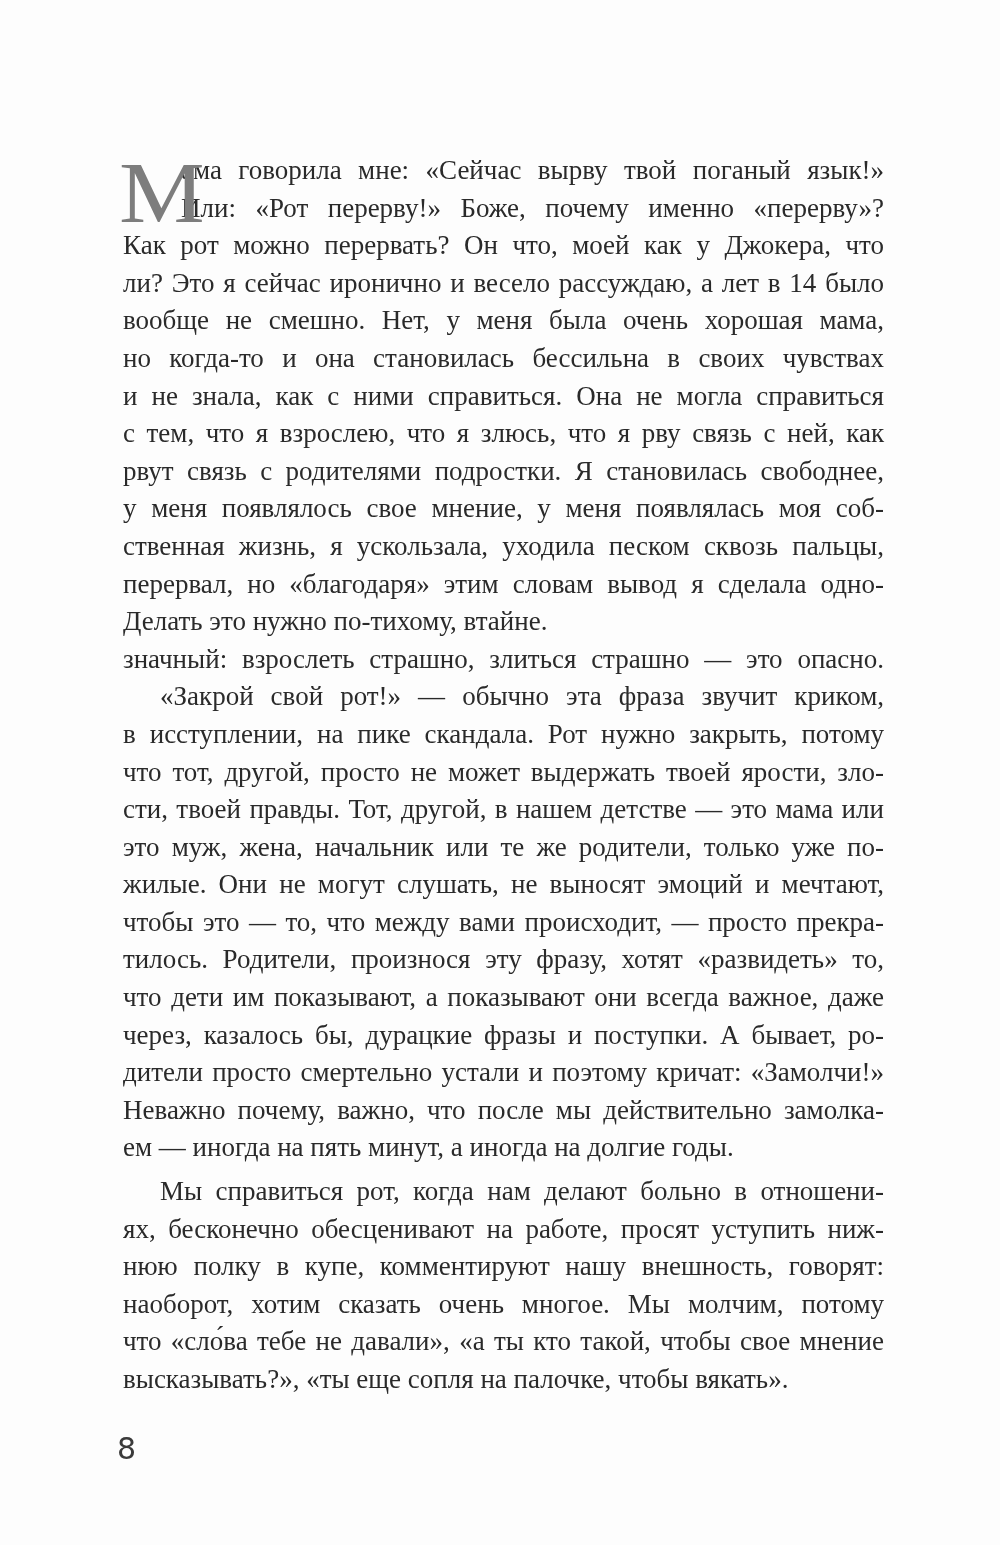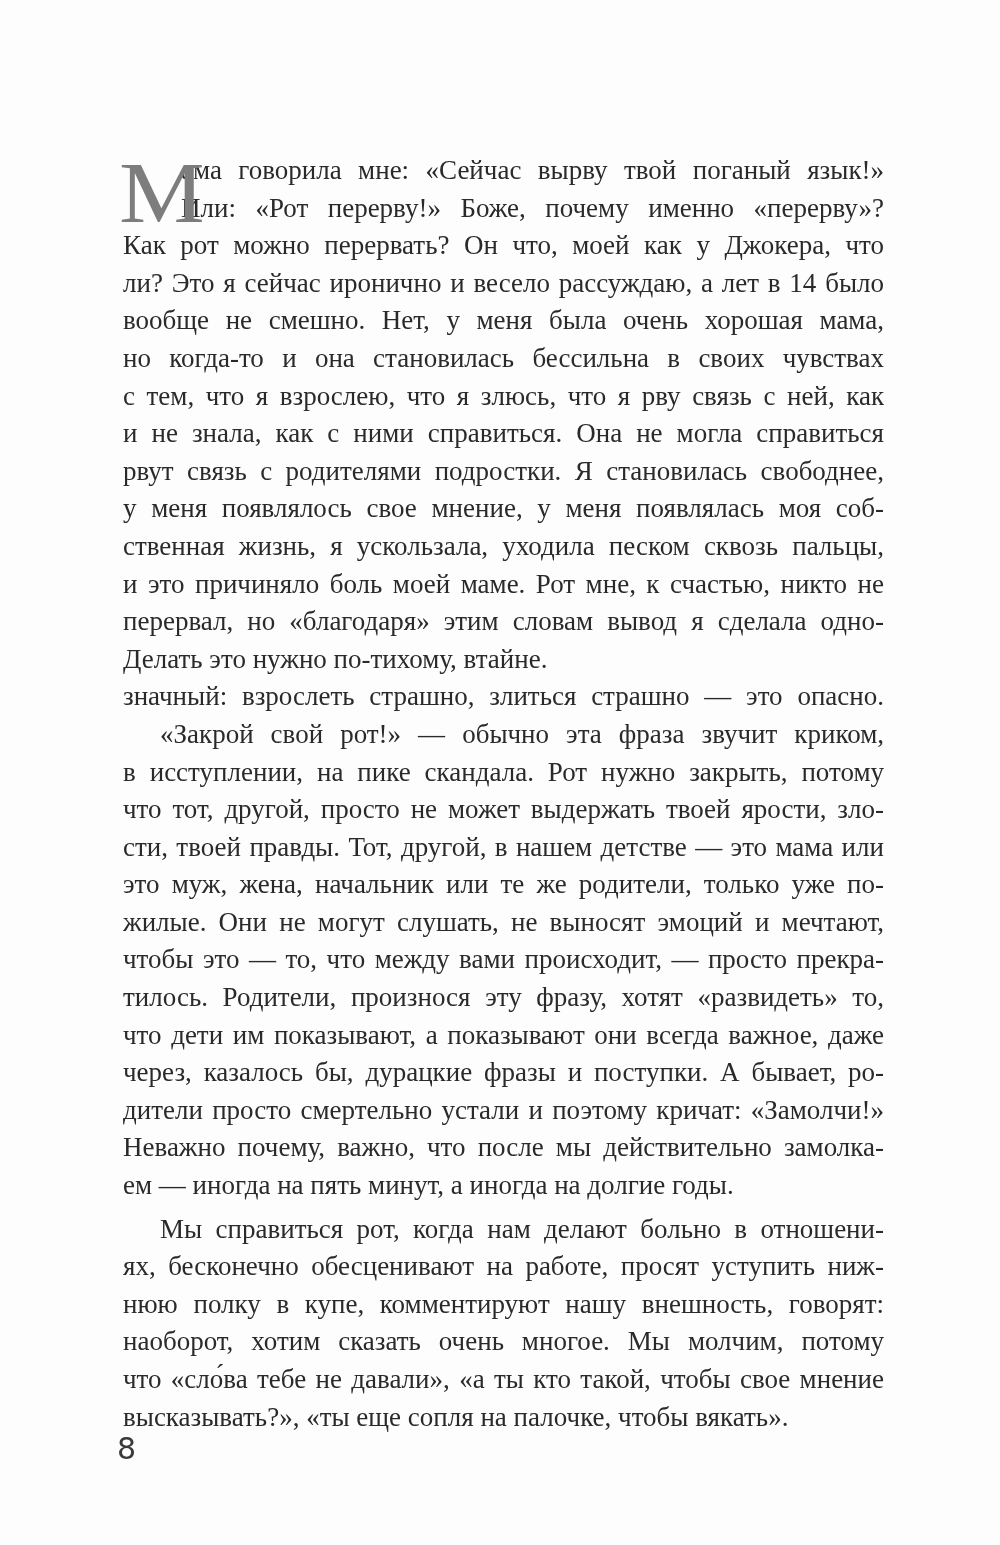--- a/index.html
+++ b/index.html
@@ -41,26 +41,25 @@
   <div class="text-block">
 
     <div class="paragraph" style="position:relative;">
       <span class="drop-cap">М</span>
       <span class="line drop">ама говорила мне: «Сейчас вырву твой поганый язык!»</span>
       <span class="line drop">Или: «Рот перерву!» Боже, почему именно «перерву»?</span>
       <span class="line">Как рот можно перервать? Он что, моей как у Джокера, что</span>
       <span class="line">ли? Это я сейчас иронично и весело рассуждаю, а лет в 14 было</span>
       <span class="line">вообще не смешно. Нет, у меня была очень хорошая мама,</span>
       <span class="line">но когда-то и она становилась бессильна в своих чувствах</span>
+      <span class="line">и не знала, как с ними справиться. Она не могла справиться</span>
       <span class="line">с тем, что я взрослею, что я злюсь, что я рву связь с ней, как</span>
-      <span class="line">и не знала, как с ними справиться. Она не могла справиться</span>
       <span class="line">рвут связь с родителями подростки. Я становилась свободнее,</span>
       <span class="line">у меня появлялось свое мнение, у меня появлялась моя соб-</span>
       <span class="line">ственная жизнь, я ускользала, уходила песком сквозь пальцы,</span>
-      <span class="line">и это причиняло боль моей маме. Рот мне, к счастью, никто не</span>
       <span class="line">перервал, но «благодаря» этим словам вывод я сделала одно-</span>
       <span class="line last">Делать это нужно по-тихому, втайне.</span>
       <span class="line">значный: взрослеть страшно, злиться страшно — это опасно.</span>
     </div>
 
     <div class="paragraph">
       <span class="line indent">«Закрой свой рот!» — обычно эта фраза звучит криком,</span>
       <span class="line">в исступлении, на пике скандала. Рот нужно закрыть, потому</span>
       <span class="line">что тот, другой, просто не может выдержать твоей ярости, зло-</span>
       <span class="line">сти, твоей правды. Тот, другой, в нашем детстве — это мама или</span>

